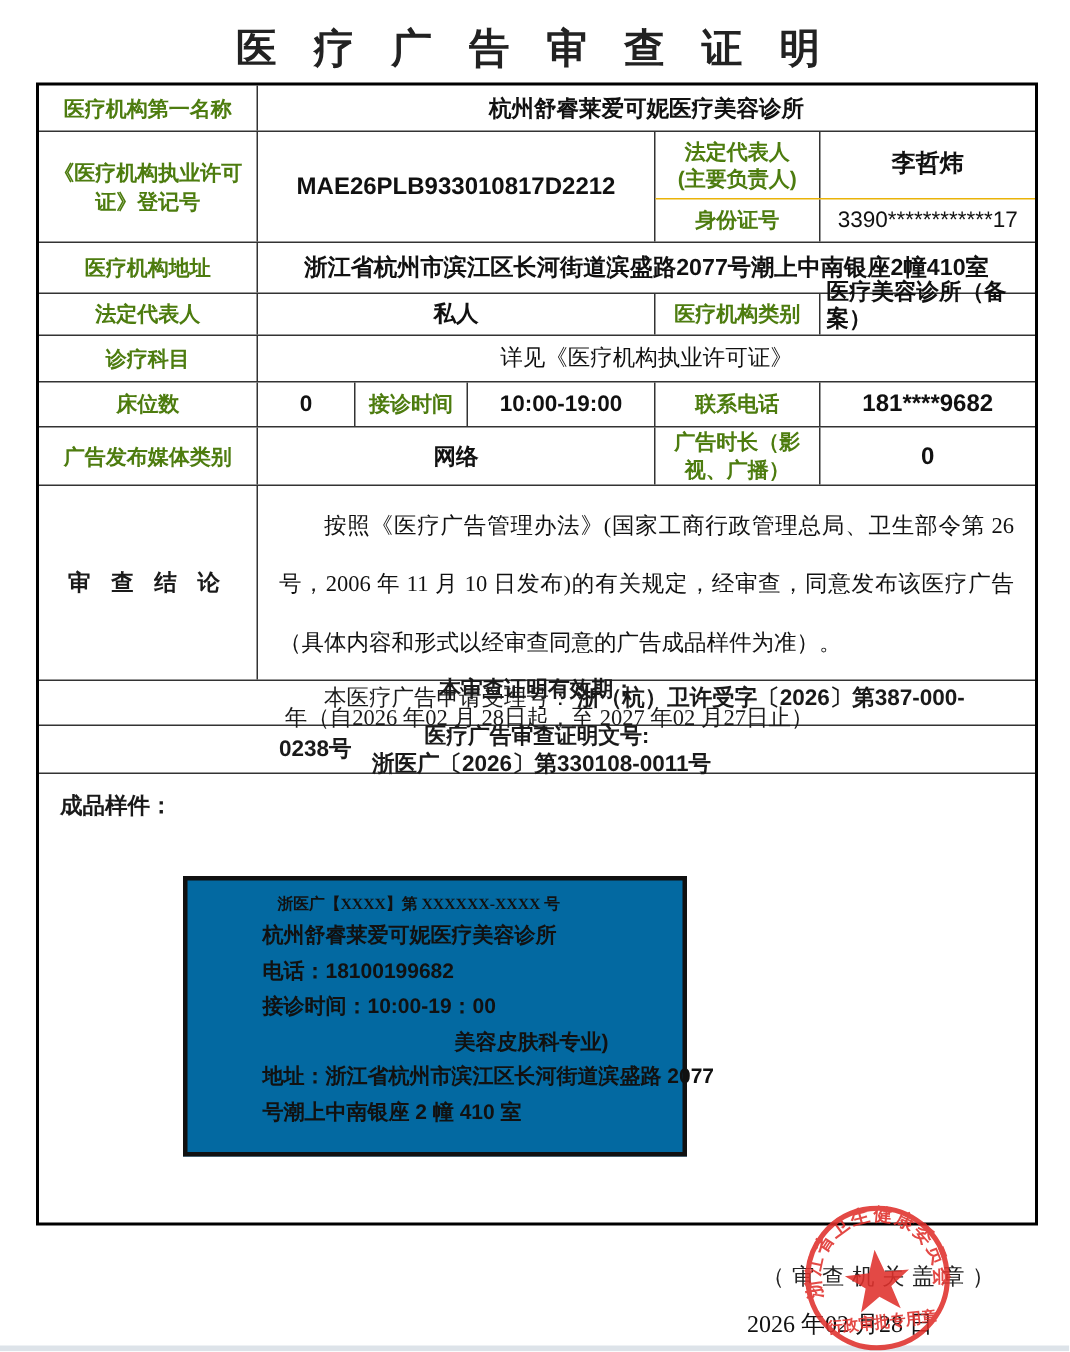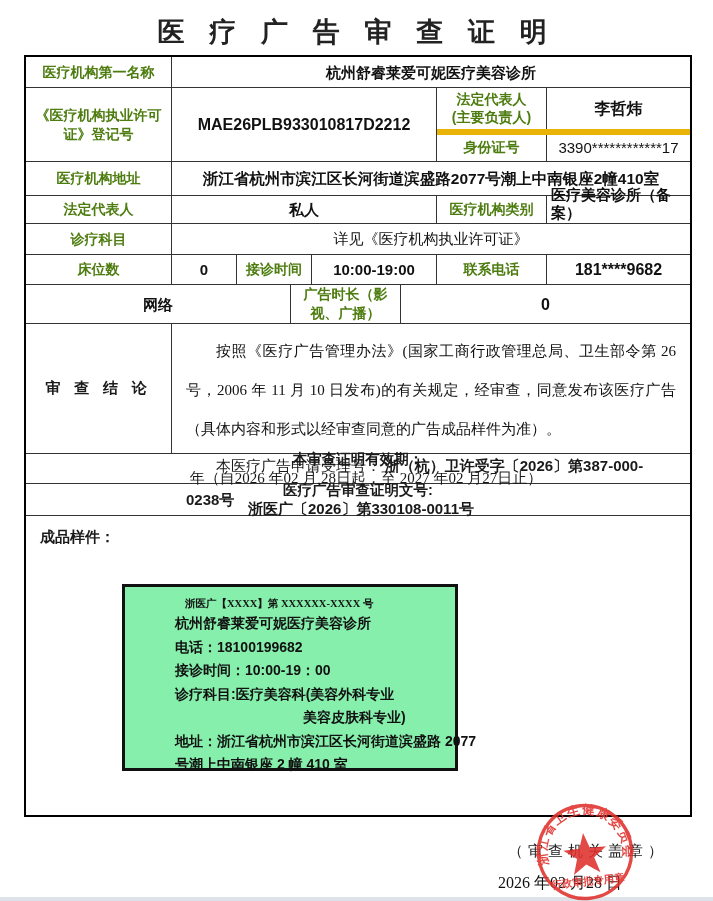--- a/index.html
+++ b/index.html
@@ -23,21 +23,21 @@
   .cell:last-child { border-right:none; }
   .c0 { width:146px; flex:none; }
   .c1 { width:265px; flex:none; }
   .c2 { width:110px; flex:none; }
   .rest { flex:1; }
   .lbl { font-size:14px; font-weight:600; color:#4d7c0f; line-height:19px; padding:1px 5px; }
   .val { font-size:15px; font-weight:600; color:#111; line-height:19px; padding:1px 4px; }
   .serif { font-family:"Liberation Serif", serif; font-weight:400; }
   .stack { display:flex; flex-direction:column; flex:1; }
   .subrow { display:flex; flex:1; }
-  .subrow + .subrow { border-top:6px solid #eab308; }
+  .subrow + .subrow { border-top:1px solid #eab308; }
 
   .orgtype-val { text-align:left; justify-content:flex-start; align-items:flex-start; }
   .orgtype-val .inner { position:relative; z-index:2; margin-top:-11px; line-height:18px; text-align:left; }
 
   .review-label { letter-spacing:5px; font-family:"Liberation Serif", serif; font-weight:700; font-size:15px; }
   .review-body { flex:1; padding:8px 14px 4px 14px; text-align:left; display:block; }
   .review-para {
     font-family:"Liberation Serif", serif; font-size:15px; color:#111;
     line-height:39px; text-indent:2em; text-align:justify;
   }
@@ -46,21 +46,21 @@
 
   .wide-cell { display:flex; align-items:center; padding:0 14px; text-align:left;flex-direction:column; }
   .wide-lbl { font-size:14.5px; font-weight:700; }
   .validity-val { font-family:"Liberation Serif", serif; font-size:15px; margin-left:16px; }
   .certno-val { font-size:15px; font-weight:700; margin-left:6px; }
 
   .sample-cell { display:block; position:relative; text-align:left;padding-left:31px; }
   .sample-label { position:absolute; left:14px; top:12px; font-size:15px; font-weight:700; }
   .sample-box {
     position:absolute; left:96px; top:68px; width:336px; height:187px;
-    border:3px solid #111; background:#86efac; padding:8px 10px 0 50px;
+    border:3px solid #111; background:#0369a1; padding:8px 10px 0 50px;
   }
   .sample-line { font-size:14px; font-weight:700; line-height:23.5px; color:#111; white-space:nowrap; }
   .sample-line.first { font-size:10.5px; font-weight:700; line-height:17px; margin-left:10px; font-family:"Liberation Serif", serif; }
   .sample-line.indent { padding-left:128px; }
 
   .stamp-caption {
     position:absolute; left:508px; top:842px; font-family:"Liberation Serif", serif;
     font-size:15px; letter-spacing:5px; color:#222; z-index:1; white-space:nowrap;
   }
   .date-line {
@@ -124,20 +124,21 @@
     <div class="row" style="height:30px">
       <div class="cell c0 lbl">床位数</div>
       <div class="cell val" style="width:65px;flex:none">0</div>
       <div class="cell lbl" style="width:75px;flex:none">接诊时间</div>
       <div class="cell val" style="width:125px;flex:none">10:00-19:00</div>
       <div class="cell c2 lbl">联系电话</div>
       <div class="cell rest val" style="font-size:16px">181****9682</div>
     </div>
 
     <div class="row" style="height:39px">
+      <div class="cell c0 lbl">广告发布媒体类别</div>
       <div class="cell c1 val">网络</div>
       <div class="cell c2 lbl" style="padding:1px 8px">广告时长（影视、广播）</div>
       <div class="cell rest val" style="font-size:16px">0</div>
     </div>
 
     <div class="row" style="height:130px">
       <div class="cell c0 review-label">审 查 结 论</div>
       <div class="cell rest review-body">
         <div class="review-para">按照《医疗广告管理办法》(国家工商行政管理总局、卫生部令第 26 号，2006 年 11 月 10 日发布)的有关规定，经审查，同意发布该医疗广告（具体内容和形式以经审查同意的广告成品样件为准）。</div>
         <div class="review-accept">
@@ -162,21 +163,20 @@
     </div>
 
     <div class="row" style="height:300px">
       <div class="cell rest sample-cell">
         <div class="sample-label">成品样件：</div>
         <div class="sample-box">
           <div class="sample-line first">浙医广【XXXX】第 XXXXXX-XXXX 号</div>
           <div class="sample-line">杭州舒睿莱爱可妮医疗美容诊所</div>
           <div class="sample-line">电话：18100199682</div>
           <div class="sample-line">接诊时间：10:00-19：00</div>
-          <div class="sample-line">诊疗科目:医疗美容科(美容外科专业</div>
           <div class="sample-line indent">美容皮肤科专业)</div>
           <div class="sample-line">地址：浙江省杭州市滨江区长河街道滨盛路 2077</div>
           <div class="sample-line">号潮上中南银座 2 幢 410 室</div>
         </div>
       </div>
     </div>
 
   </div>
 
   <div class="stamp-caption">（审查机关盖章）</div>

